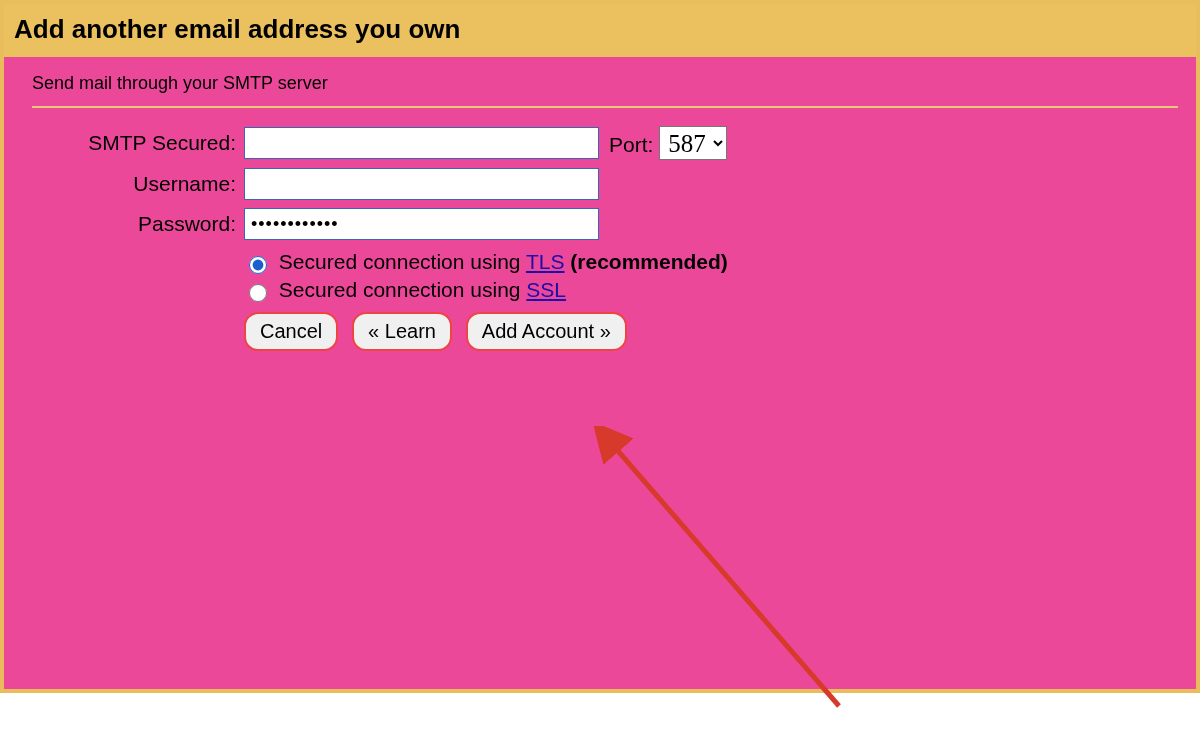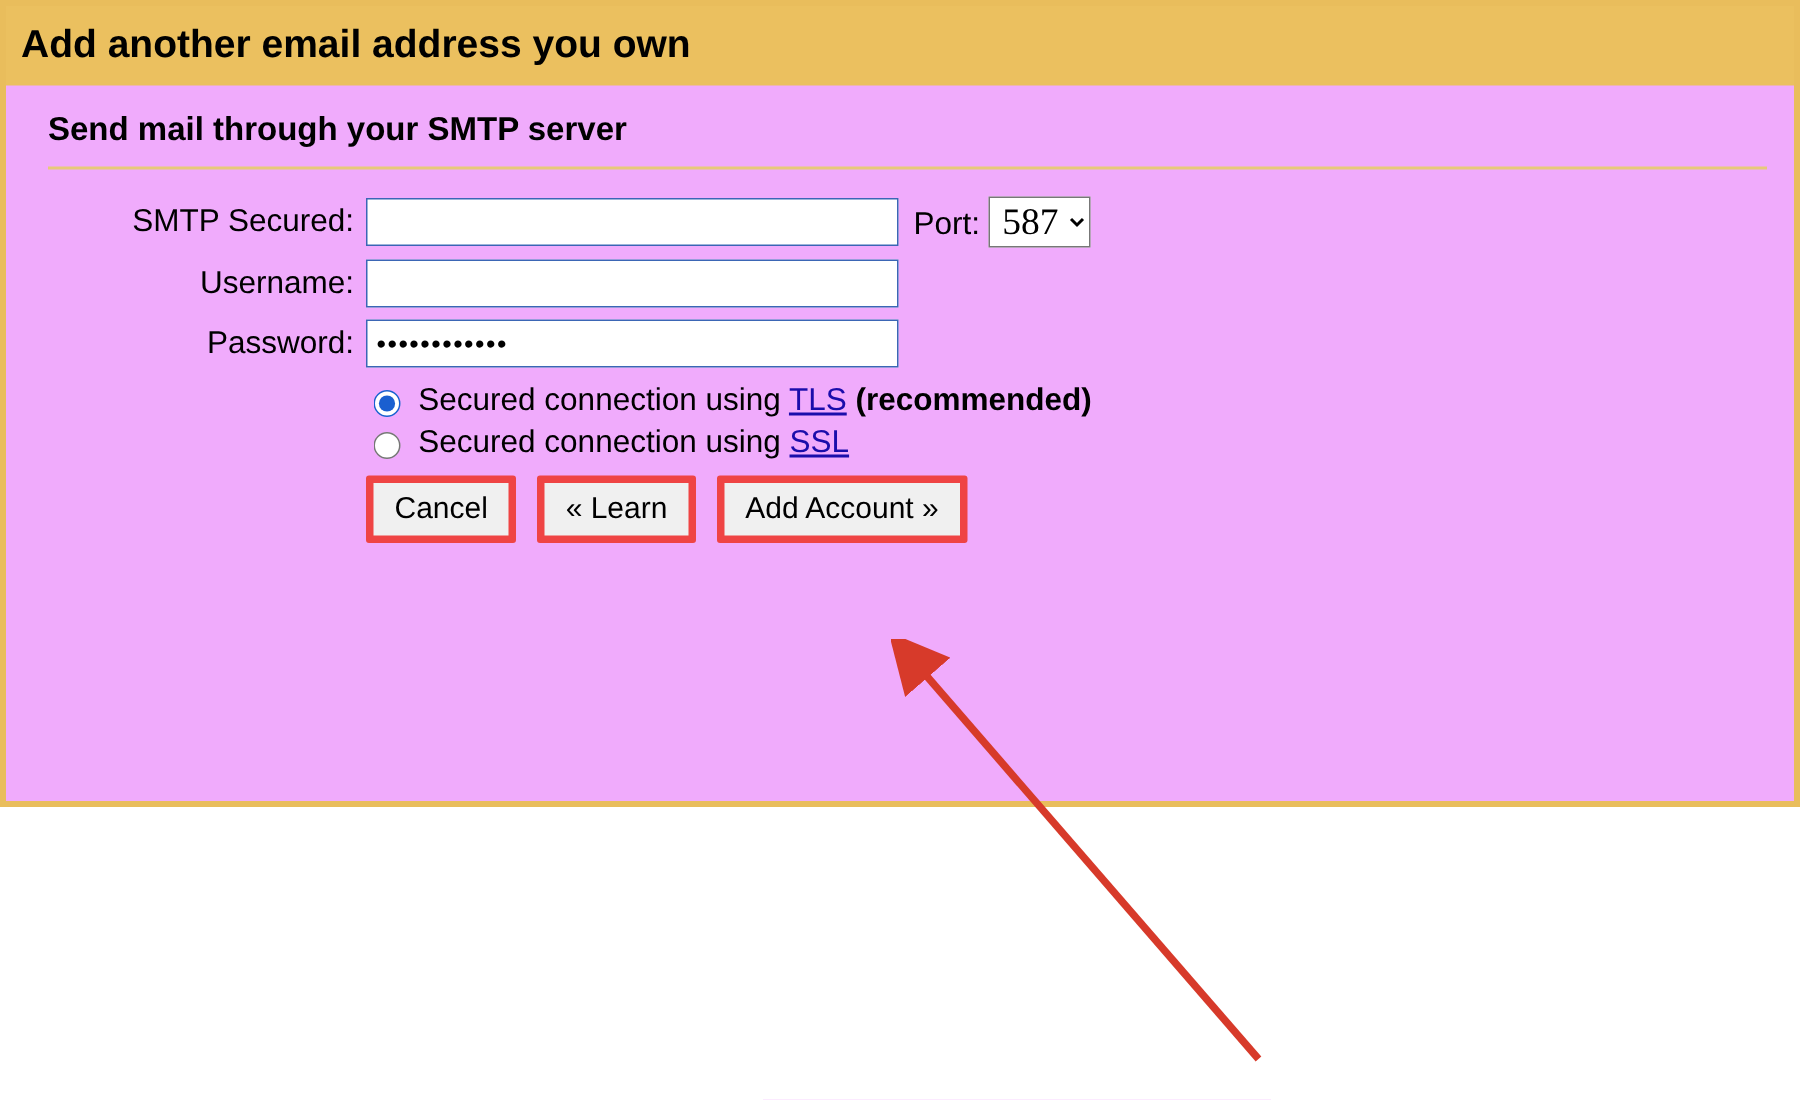--- a/index.html
+++ b/index.html
@@ -9,37 +9,37 @@
     height: 733px;
     font-family: Arial, Helvetica, sans-serif;
     font-size: 21px;
     color: #000;
     overflow: hidden;
     background: #fff;
   }
   .window {
     box-sizing: border-box;
     width: 1200px;
-    height: 538px;
+    height: 693px;
     border: 4px solid #e9bd5c;
-    background: #f0abfc;
+    background: #ec4899;
     position: relative;
   }
   .titlebar {
     background: #ebc05f;
     padding: 10px 10px 12px 10px;
     font-weight: bold;
     font-size: 26px;
   }
   .content {
     padding: 10px 18px 0 28px;
   }
   .subtitle {
-    font-weight: bold;
-    font-size: 22px;
+    font-weight: normal;
+    font-size: 18px;
     padding: 6px 0 12px 0;
   }
   hr.sep {
     border: none;
     border-top: 2px solid #e7c979;
     margin: 0 0 14px 0;
   }
   .intro {
     font-size: 21px;
     padding-bottom: 30px;
@@ -108,23 +108,23 @@
     margin-right: 6px;
     accent-color: #1a5fd0;
   }
   .recommended { font-weight: bold; }
   .buttons {
     padding-top: 50px;
   }
   button.dlg {
     font-size: 20px;
     padding: 6px 14px;
-    border: 5px solid #ef4444;
+    border: 2px solid #ef4444;
     background: #f0f0f0;
-    border-radius: 2px;
+    border-radius: 14px;
     margin-right: 8px;
     cursor: pointer;
   }
   button.dlg.primary { font-weight: normal; }
   
   .arrow {
     position: absolute;
     left: 590px;
     top: 422px;
     pointer-events: none;

